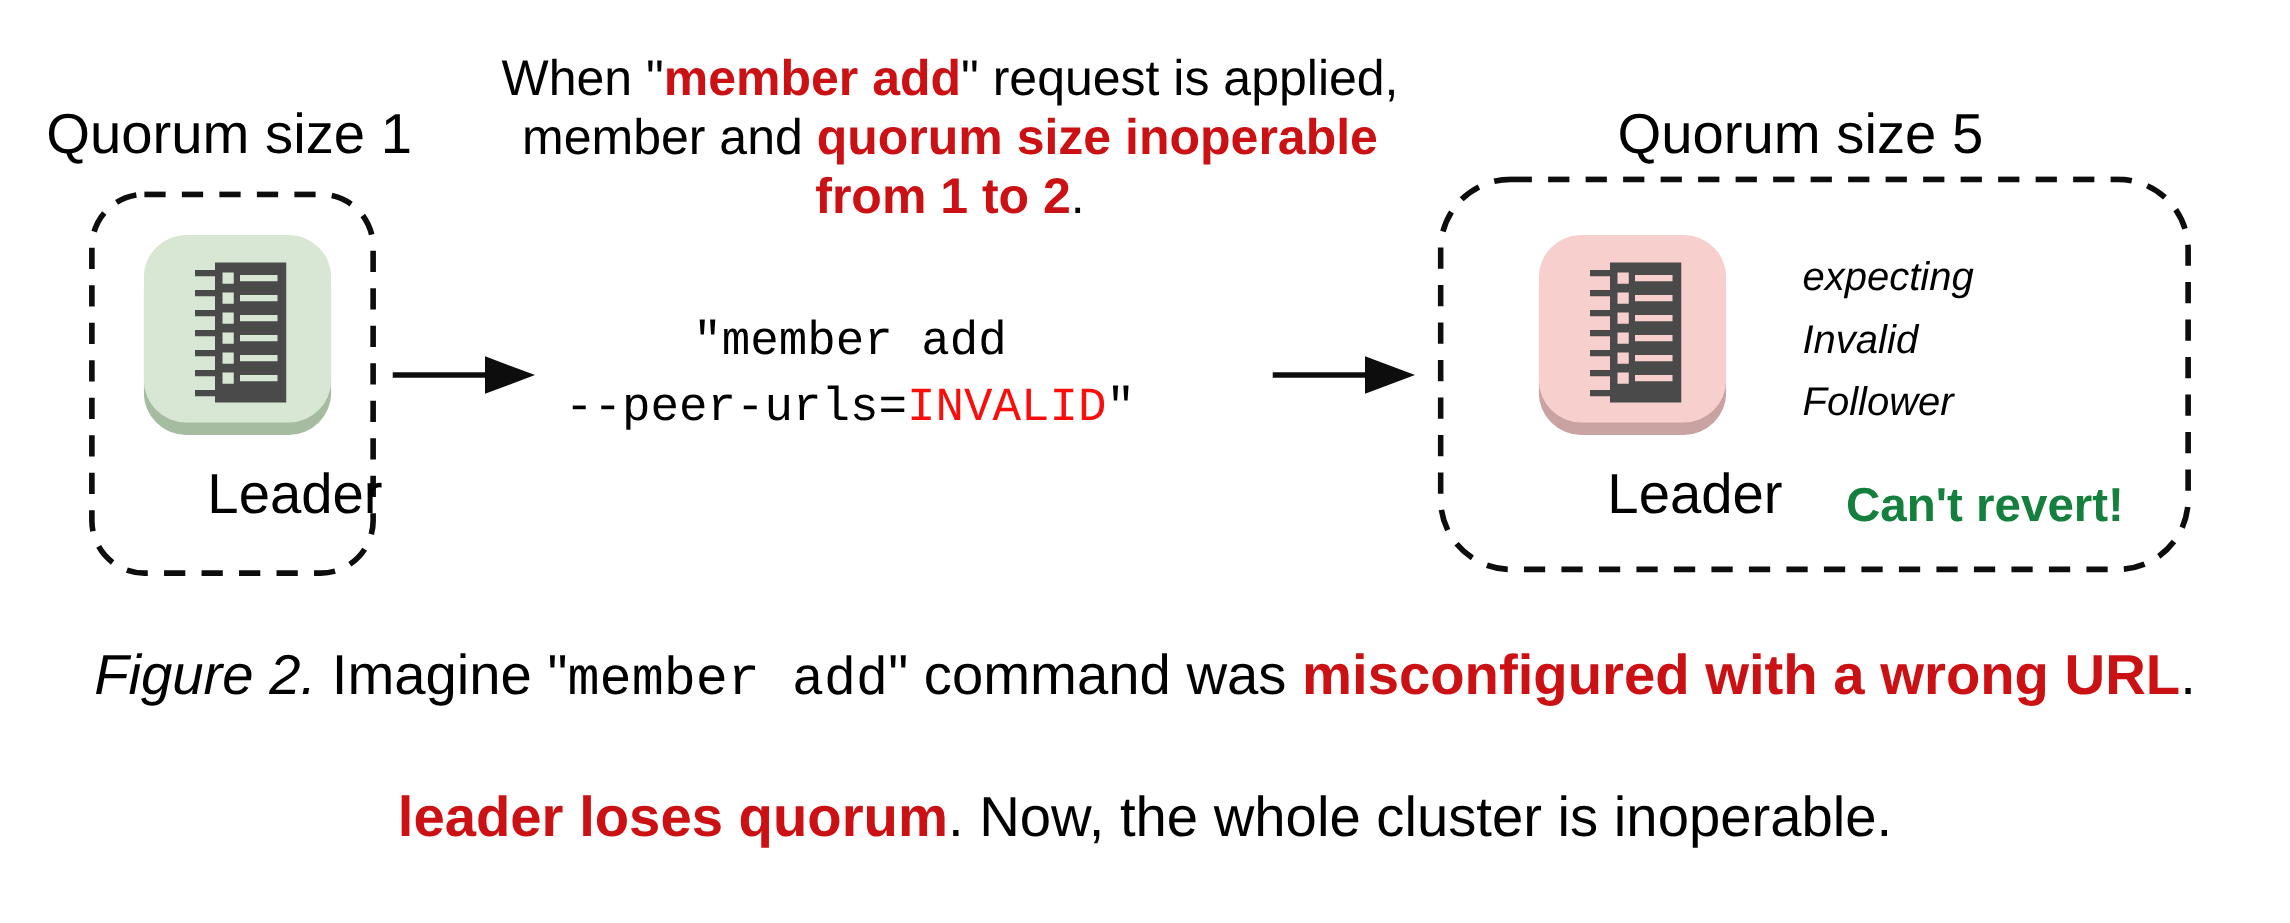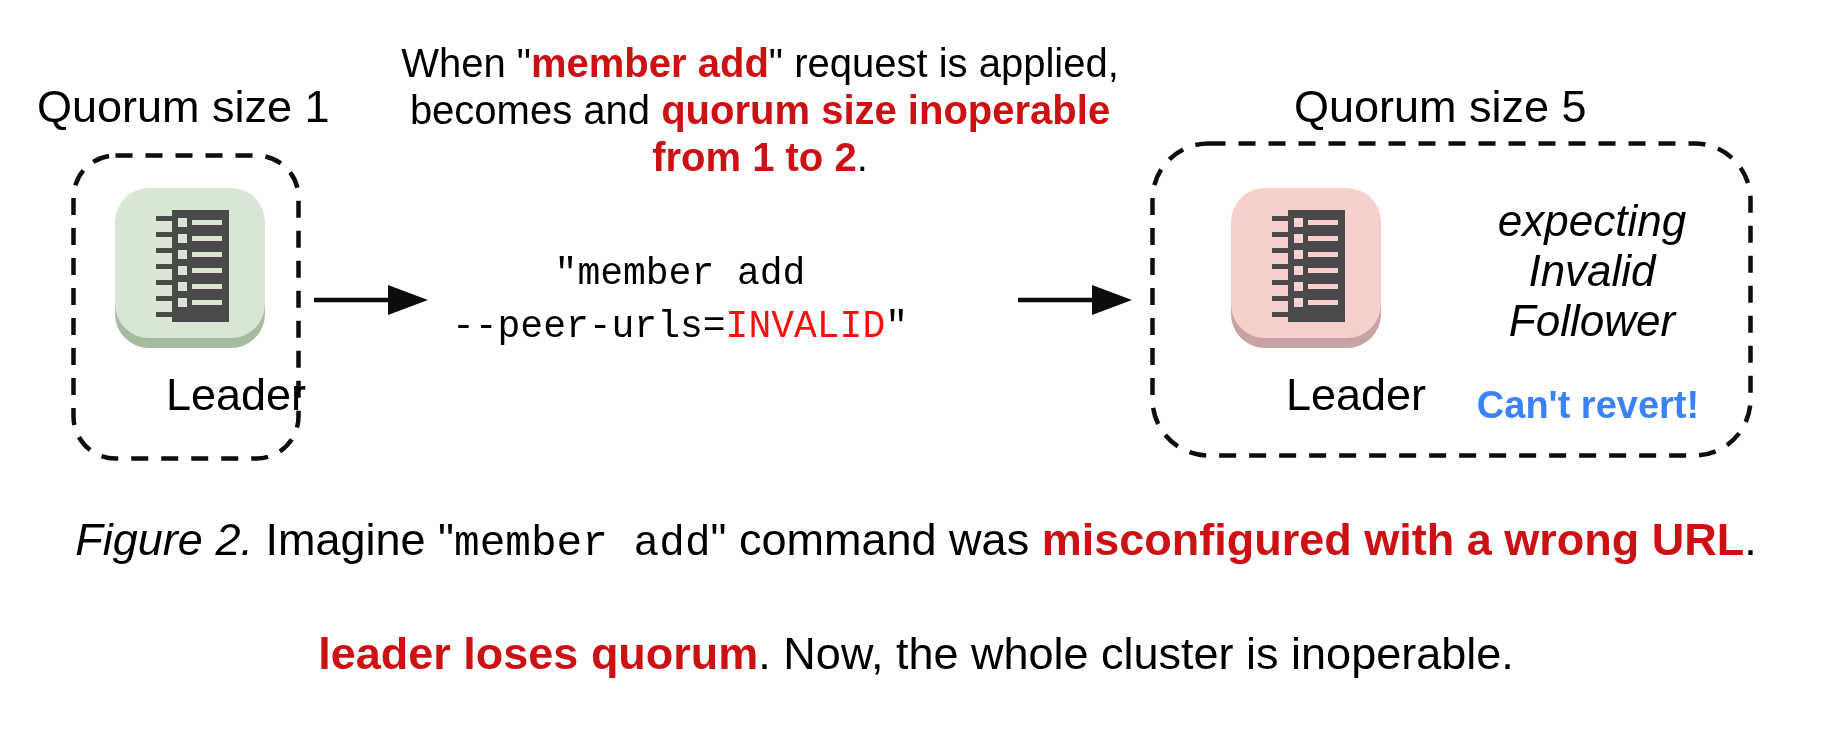--- a/index.html
+++ b/index.html
@@ -49,25 +49,25 @@
   }
   .cmd-red{color:#fb0d0b;}
 
   
   #arrow-1{left:314px;top:282px;}
   #arrow-2{left:1018px;top:282px;}
 
   
   #expecting{
     left:1442px;top:196px;width:300px;
-    font-size:44px;line-height:50px;font-style:italic;text-align:center;
+    font-size:32px;line-height:50px;font-style:italic;text-align:left;
   }
   #cant-revert{
     left:1438px;top:383px;width:300px;
-    font-size:38px;line-height:45px;font-weight:bold;color:#3b82f6;text-align:center;
+    font-size:38px;line-height:45px;font-weight:bold;color:#15803d;text-align:center;
   }
 
   
   #caption{
     left:0px;top:512px;width:1832px;
     font-size:45px;line-height:55px;text-align:center;
   }
   #caption .fig{font-style:italic;}
   #caption .mono{font-family:"Liberation Mono", monospace;font-size:0.95em;}
 </style>
@@ -108,21 +108,21 @@
         <rect x="77" y="96" width="30" height="5"></rect>
       <rect x="63" y="110" width="9" height="9"></rect>
         <rect x="77" y="112" width="30" height="5"></rect>
     </g>
   </svg>
 
   <div class="abs node-label" id="leader-left">Leader</div>
 
   <div class="abs" id="top-note">
     <span>When "</span><span class="hl">member add</span><span>" request is applied,</span><br>
-    <span>becomes and </span><span class="hl">quorum size inoperable</span><br>
+    <span>member and </span><span class="hl">quorum size inoperable</span><br>
     <span class="hl">from 1 to 2</span><span>.</span>
   </div>
 
   <svg class="abs" id="arrow-1" width="115" height="36">
     <line x1="0" y1="18" x2="78" y2="18" stroke="#0d0d0d" stroke-width="4.5"></line>
     <polygon points="74,3 114,18 74,33" fill="#0d0d0d"></polygon>
   </svg>
 
   <div class="abs" id="command">
     <span>"member add</span><br>

